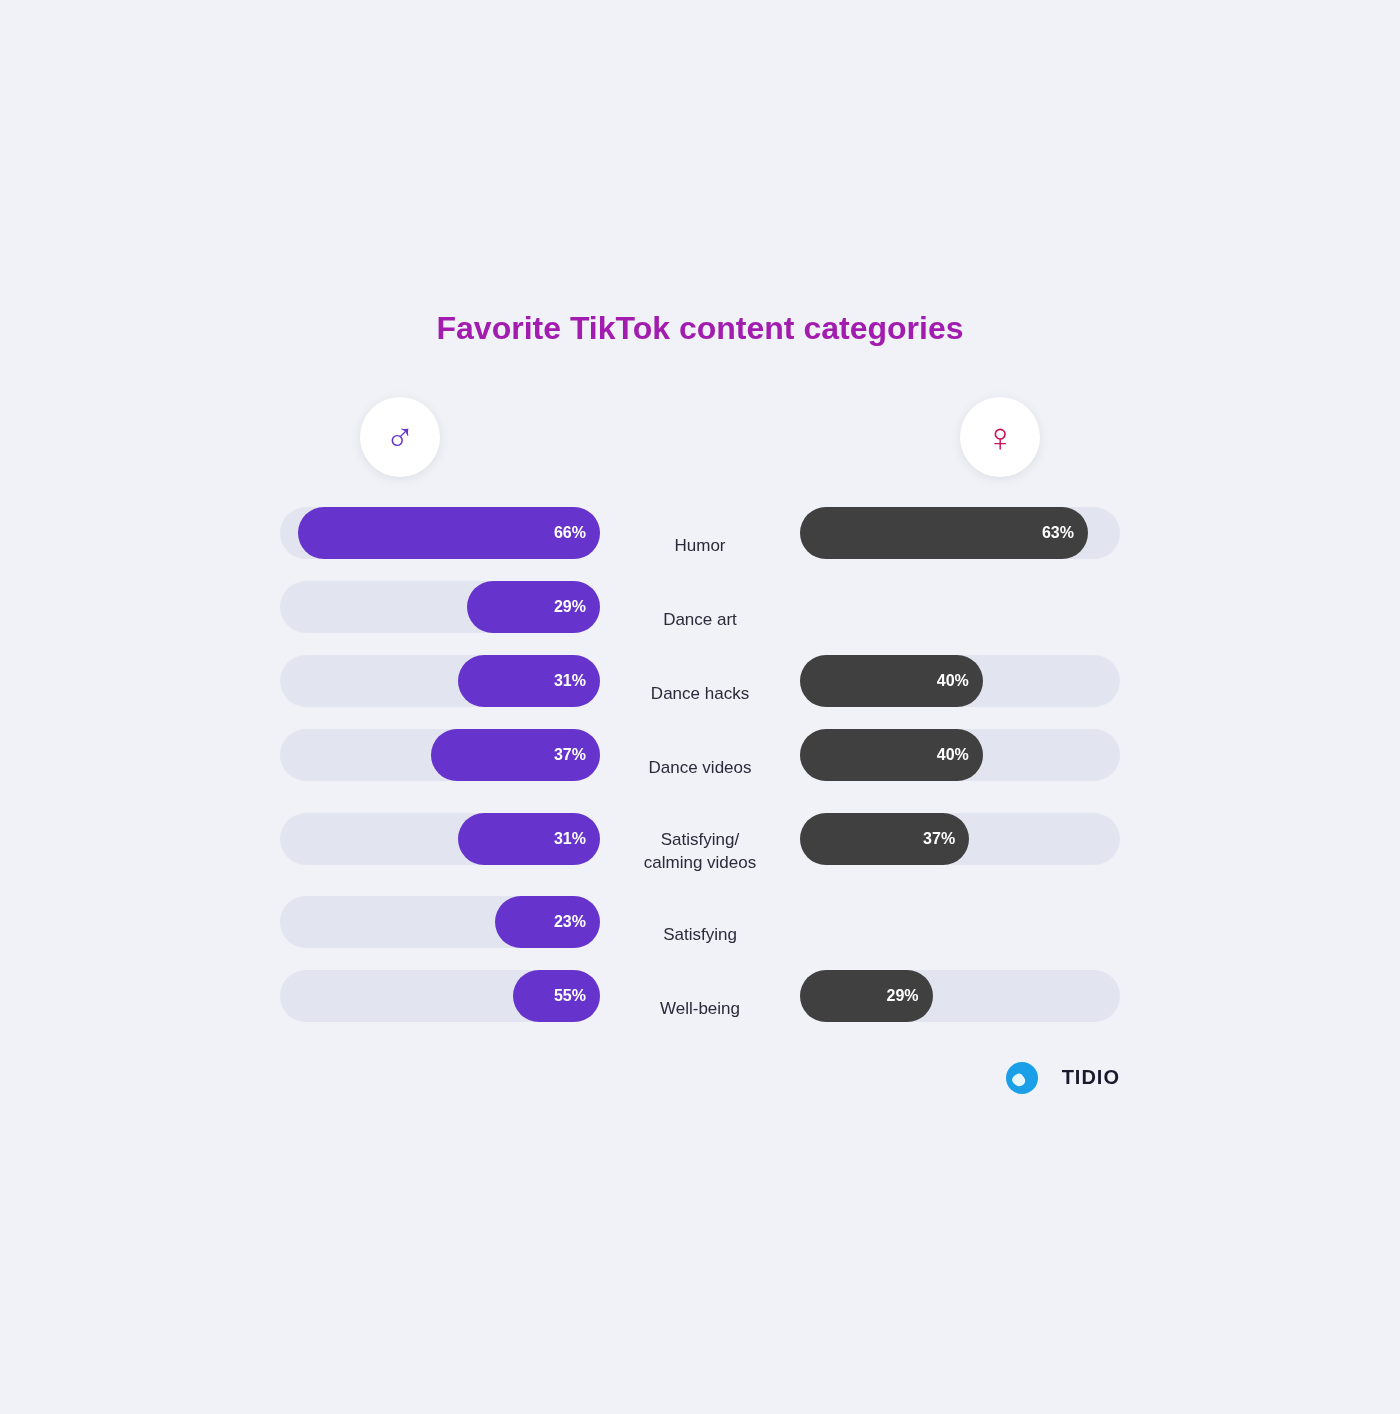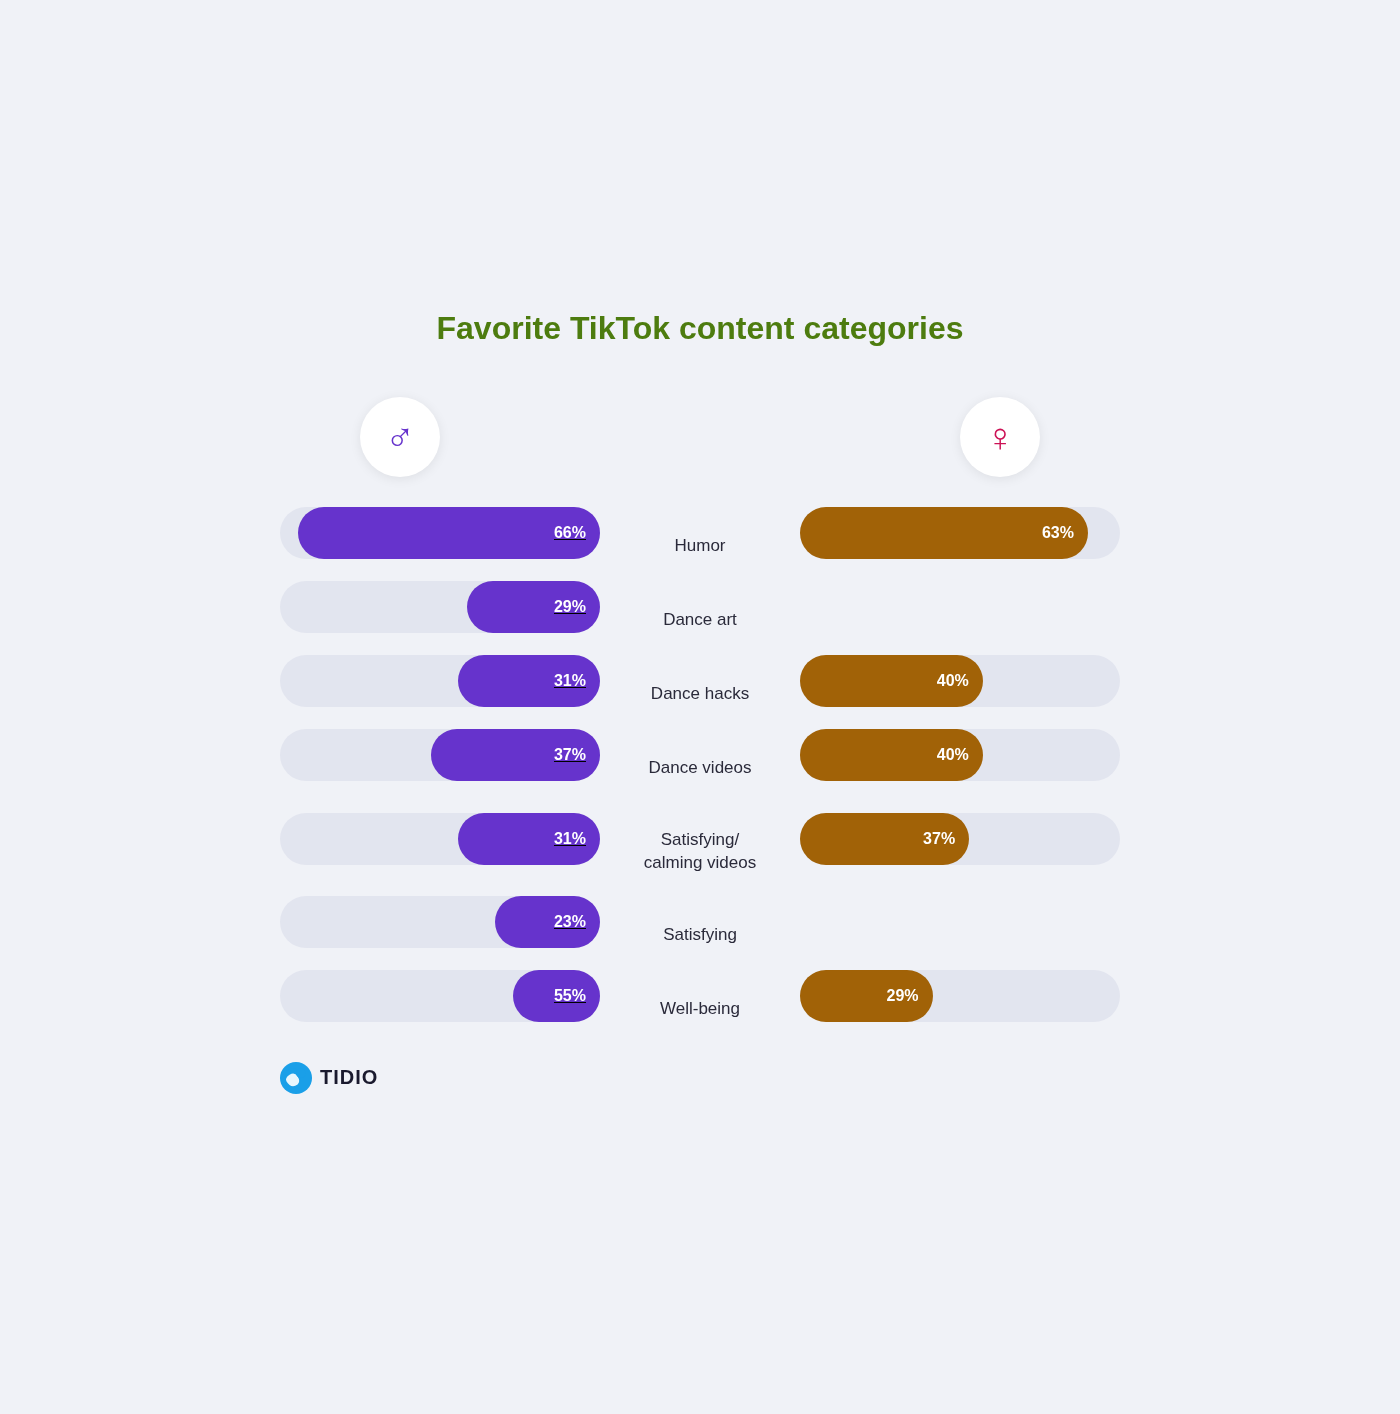--- a/index.html
+++ b/index.html
@@ -17,21 +17,21 @@
     .card {
       background: #f0f2f7;
       width: 1000px;
       padding: 50px 80px 60px;
     }
 
     .chart-title {
       text-align: center;
       font-size: 32px;
       font-weight: 800;
-      color: #4d7c0f;
+      color: #a21caf;
       margin-bottom: 50px;
     }
 
     .gender-icons {
       display: flex;
       justify-content: space-between;
       padding: 0 0 30px 0;
       position: relative;
     }
 
@@ -75,21 +75,20 @@
       height: 52px;
       background: #e2e5ef;
       border-radius: 30px;
       position: relative;
       display: flex;
       align-items: center;
     }
 
     .bar-track.left {
       justify-content: flex-end;
-      text-decoration: underline;
     }
 
     .bar-fill {
       height: 100%;
       border-radius: 30px;
       display: flex;
       align-items: center;
       justify-content: flex-end;
       padding-right: 14px;
       font-size: 16px;
@@ -97,40 +96,40 @@
       color: white;
       min-width: 70px;
     }
 
     .bar-fill.male-bar {
       background: #6633cc;
       justify-content: flex-end;
     }
 
     .bar-track.right .bar-fill {
-      background: #a16207;
+      background: #404040;
       justify-content: flex-end;
       text-align: right;
     }
 
     .category-label {
       text-align: center;
       font-size: 17px;
       font-weight: 500;
       color: #2a2a3a;
       line-height: 1.3;
       margin-top: 26px;
     }
 
     .tidio-logo {
       display: flex;
       align-items: center;
-      justify-content: flex-start;
+      justify-content: flex-end;
       margin-top: 40px;
-      gap: 8px;
+      gap: 24px;
     }
 
     .tidio-icon {
       width: 32px;
       height: 32px;
     }
 
     .tidio-text {
       font-size: 20px;
       font-weight: 700;

